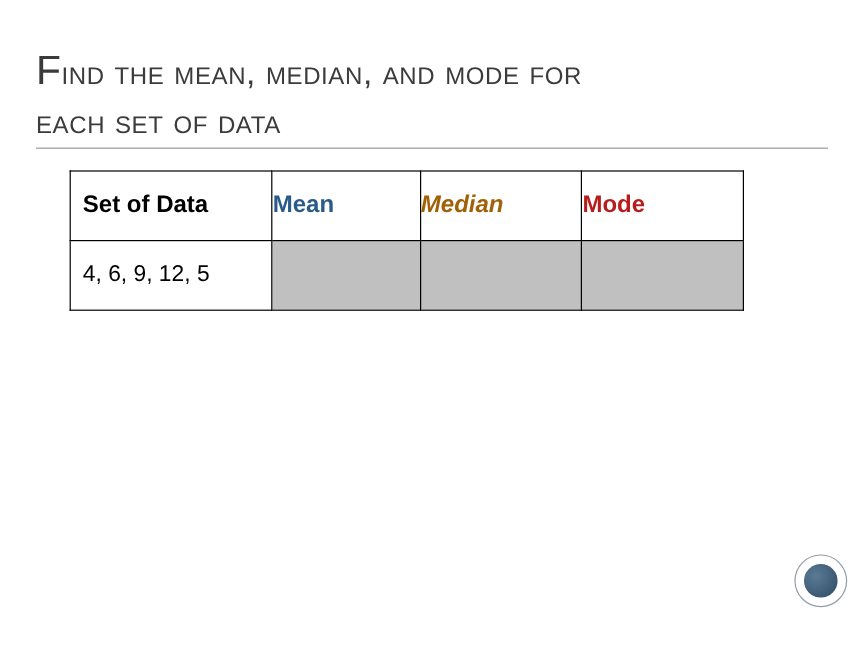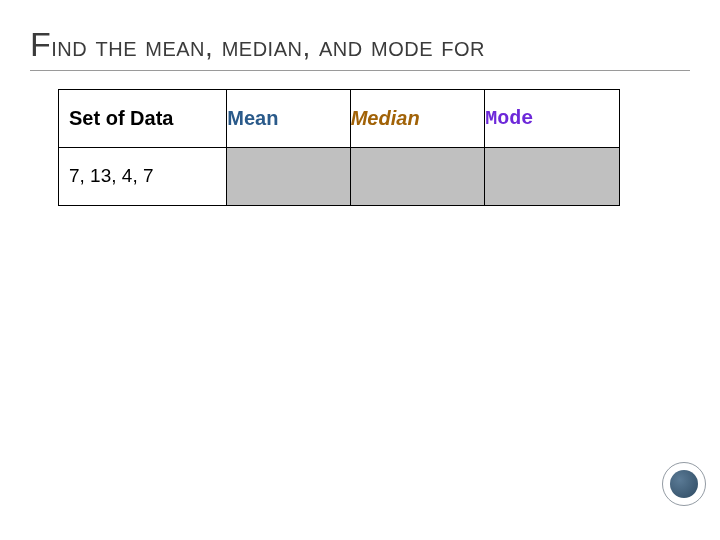--- a/index.html
+++ b/index.html
@@ -7,21 +7,21 @@
     width: 720px;
     height: 540px;
     background: #ffffff;
     font-family: Arial, Helvetica, sans-serif;
     position: relative;
     overflow: hidden;
   }
   .slide {
     width: 720px;
     height: 540px;
-    padding: 22px 30px 0 30px;
+    padding: 37px 30px 0 30px;
     position: relative;
   }
   .title-block {
     border-bottom: 1px solid #9a9a9a;
     padding-bottom: 2px;
     margin-bottom: 18px;
   }
   .title {
     font-variant: small-caps;
     font-size: 28px;
@@ -53,21 +53,21 @@
     font-size: 20px;
     text-align: left;
     padding-left: 10px;
   }
   th.center {
     text-align: left;
     padding-left: 0;
   }
   th .mean { color: #2a5a8a; }
   th .median { color: #a16207; font-style: italic; }
-  th .mode { color: #6d28d9; font-family: Liberation Mono, monospace; }
+  th .mode { color: #b91c1c; }
   td.label {
     background: #ffffff;
     font-family: Arial, sans-serif;
     font-size: 19px;
     color: #000000;
     text-align: left;
     padding-left: 10px;
   }
   td.blank {
     background: #c0c0c0;
@@ -101,40 +101,41 @@
   }
 </style>
 </head>
 <body>
 
 <div class="slide">
 
   <div class="title-block">
     <div class="title">
       <span class="first-letter">F</span><span>ind the mean, median, and mode for</span><br>
+      <span>each set of data</span>
     </div>
   </div>
 
   <div class="table-wrap">
     <table>
       <colgroup>
         <col class="col-data">
           <col class="col-mean">
           <col class="col-median">
           <col class="col-mode">
       </colgroup>
       <tbody>
           <tr>
         <th><span>Set of Data</span></th>
         <th class="center"><span class="mean">Mean</span></th>
         <th class="center"><span class="median">Median</span></th>
         <th class="center"><span class="mode">Mode</span></th>
       </tr>
       <tr>
-        <td class="label"><span>7, 13, 4, 7</span></td>
+        <td class="label"><span>4, 6, 9, 12, 5</span></td>
         <td class="blank"><span></span></td>
         <td class="blank"><span></span></td>
         <td class="blank"><span></span></td>
       </tr>
     </tbody>
       </table>
   </div>
 
   <div class="deco">
     <div class="outer"></div>

